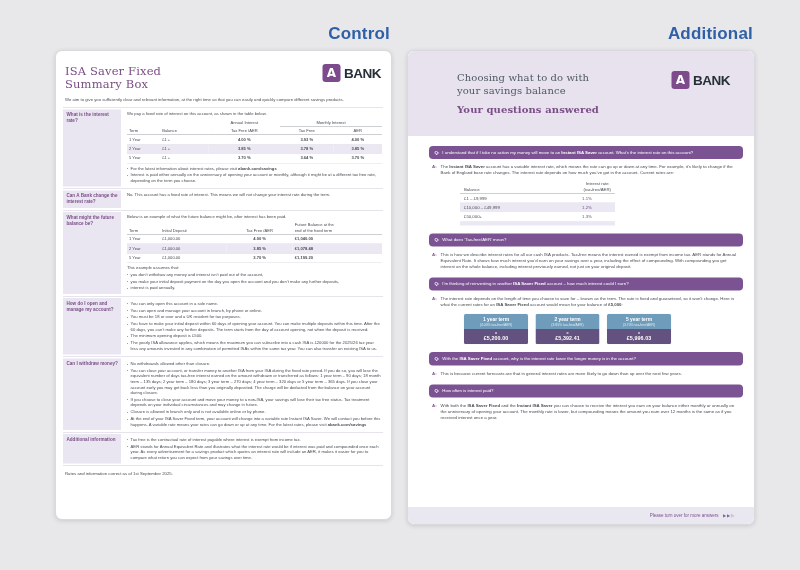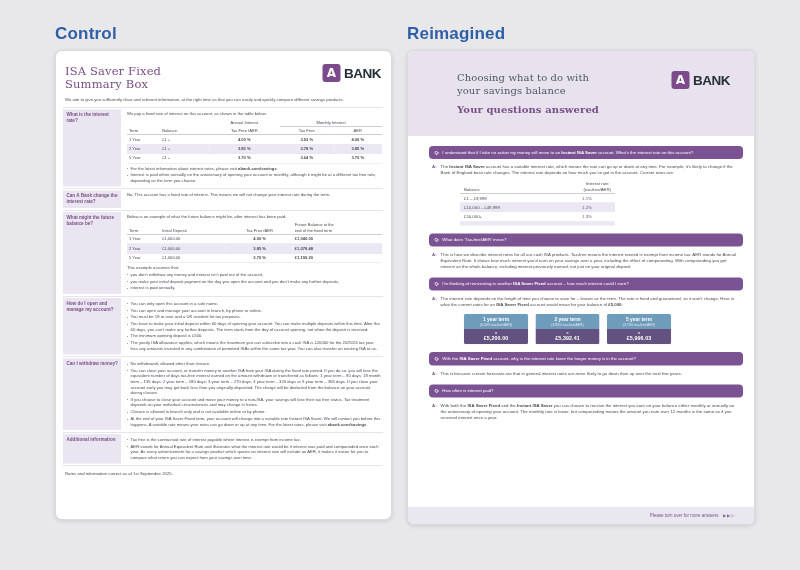--- a/index.html
+++ b/index.html
@@ -3,21 +3,21 @@
 <meta charset="utf-8">
 <style>
   html,body{margin:0;padding:0;}
   body{
     width:800px;height:570px;position:relative;overflow:hidden;
     background:#e8e8ea;
     font-family:"Liberation Sans", sans-serif;
     color:#474b50;
   }
   .col-title{
-    position:absolute;top:24px;font-weight:bold;font-size:17px;text-align:left;
+    position:absolute;top:24px;font-weight:bold;font-size:17px;text-align:right;
     color:var(--title-blue,#2e5fa7);letter-spacing:0.2px;
   }
   #title-control{left:55px;width:335px;}
   #title-reimagined{left:407px;width:346px;}
 
   .doc{
     position:absolute;background:#fff;border-radius:7px;
     border:1px solid #d9d9de;box-shadow:0 1px 4px rgba(50,50,70,0.16);
     overflow:hidden;
   }
@@ -126,21 +126,21 @@
     background:#e9e7ef;border-radius:0 0 12px 12px;
     display:flex;align-items:center;justify-content:flex-end;
     padding-right:38px;gap:9px;color:var(--qbar-purple,#7b5292);font-size:9px;
   }
   .arrows{font-size:8.5px;letter-spacing:1.5px;color:#8a63a3;}
 </style>
 </head>
 <body>
 
 <div class="col-title" id="title-control">Control</div>
-<div class="col-title" id="title-reimagined">Reimagined</div>
+<div class="col-title" id="title-reimagined">Additional</div>
 
 <div class="doc" id="doc-control">
   <div class="scale">
     <div class="lhead">
       <div class="ltitle">
         <span>ISA Saver Fixed</span>
         <span>Summary Box</span>
       </div>
       <div class="logo">
         <span class="logo-a">A</span>

